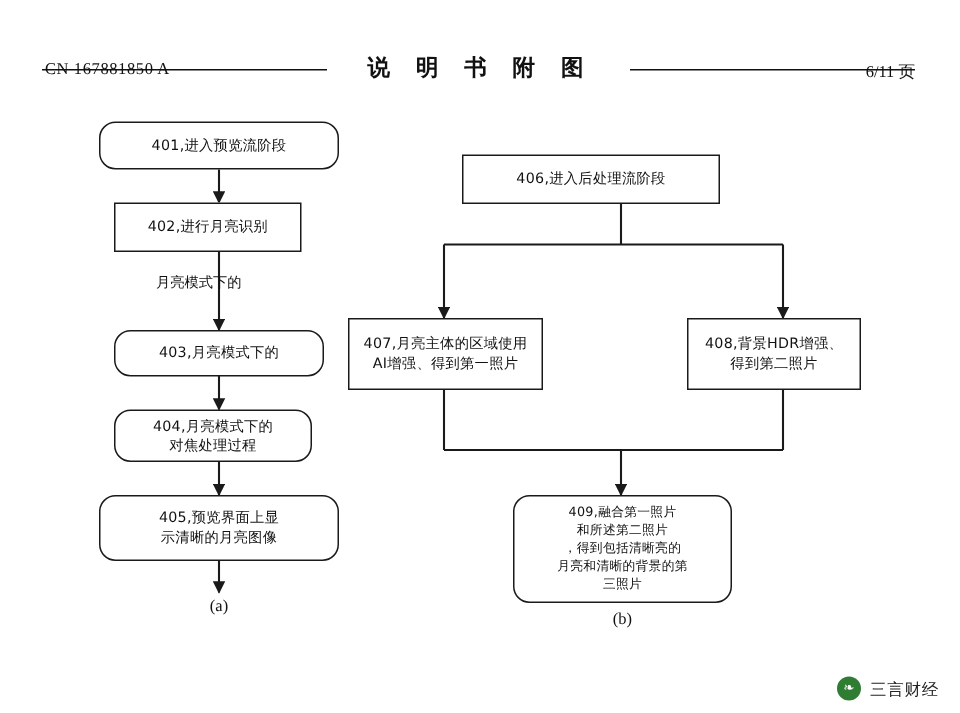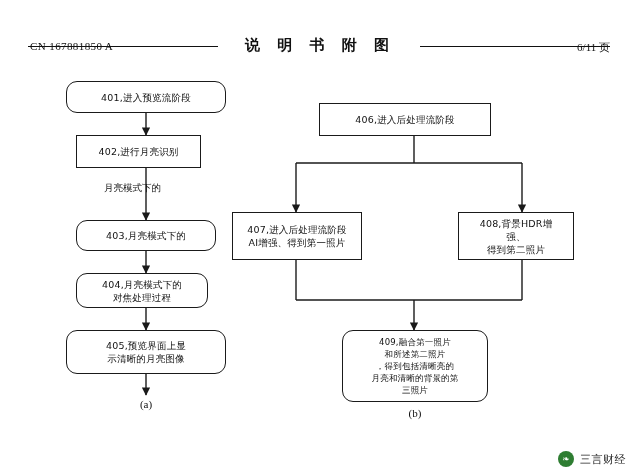--- a/index.html
+++ b/index.html
@@ -84,21 +84,21 @@
     border: 1px solid #1a1a1a;
     background: #ffffff;
     color: #111;
     font-family: "DejaVu Sans", sans-serif;
     font-size: 9.5px;
     line-height: 13px;
     text-align: center;
     display: flex;
     align-items: center;
     justify-content: center;
-    padding: 2px 13px;
+    padding: 2px 3px;
     letter-spacing: 0.2px;
   }
   .node.rounded { border-radius: 11px; }
   .node .txt { display: block; width: 100%; }
 
   .floating-label {
     position: absolute;
     font-family: "DejaVu Sans", sans-serif;
     font-size: 9.5px;
     color: #111;
@@ -200,26 +200,26 @@
 对焦处理过程</span>
     </div>
 
     <div class="node rounded" style="left:66px; top:275px; width:160px; height:44px; white-space:pre-line;">
       <span class="txt">405,预览界面上显
 示清晰的月亮图像</span>
     </div>
 
     <div class="subcaption" style="left:116px; top:343px; width:60px;">(a)</div>
 
-    <div class="node" style="left:319px; top:48px; width:172px; height:33px;">
+    <div class="node" style="left:308px; top:48px; width:172px; height:33px;">
       <span class="txt">406,进入后处理流阶段</span>
     </div>
 
     <div class="node" style="left:232px; top:157px; width:130px; height:48px; white-space:pre-line;">
-      <span class="txt">407,进入后处理流阶段
+      <span class="txt">407,月亮主体的区域使用
 AI增强、得到第一照片</span>
     </div>
 
     <div class="node" style="left:458px; top:157px; width:116px; height:48px; white-space:pre-line;">
       <span class="txt">408,背景HDR增强、
 得到第二照片</span>
     </div>
 
     <div class="node rounded" style="left:342px; top:275px; width:146px; height:72px; white-space:pre-line; font-size:8.5px; line-height:12px;justify-content:center;">
       <span class="txt">409,融合第一照片

